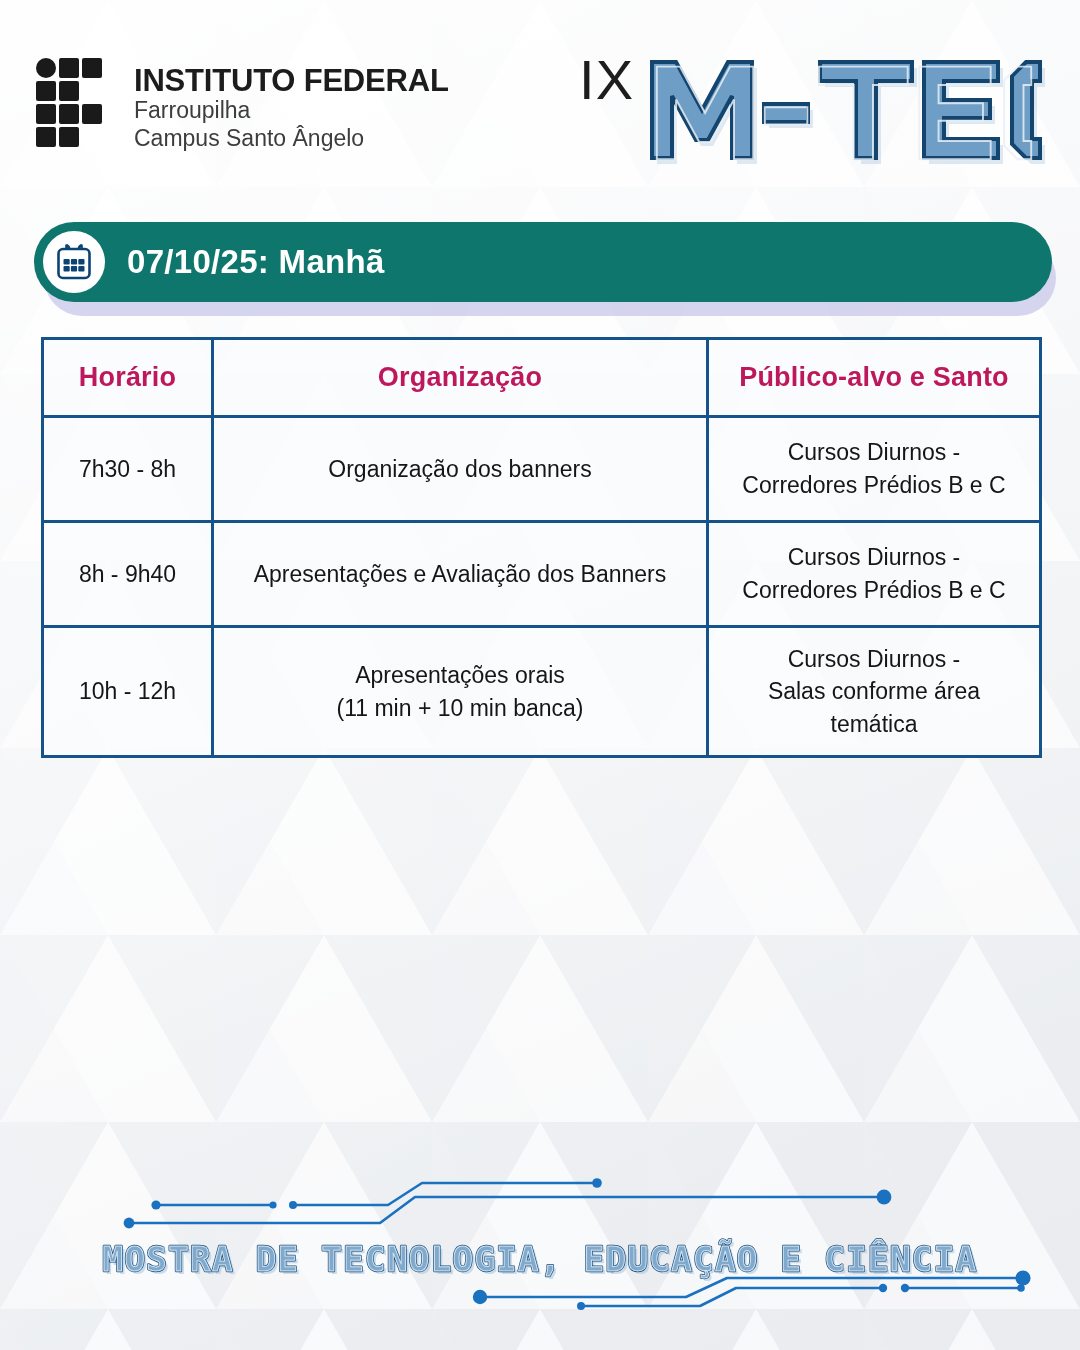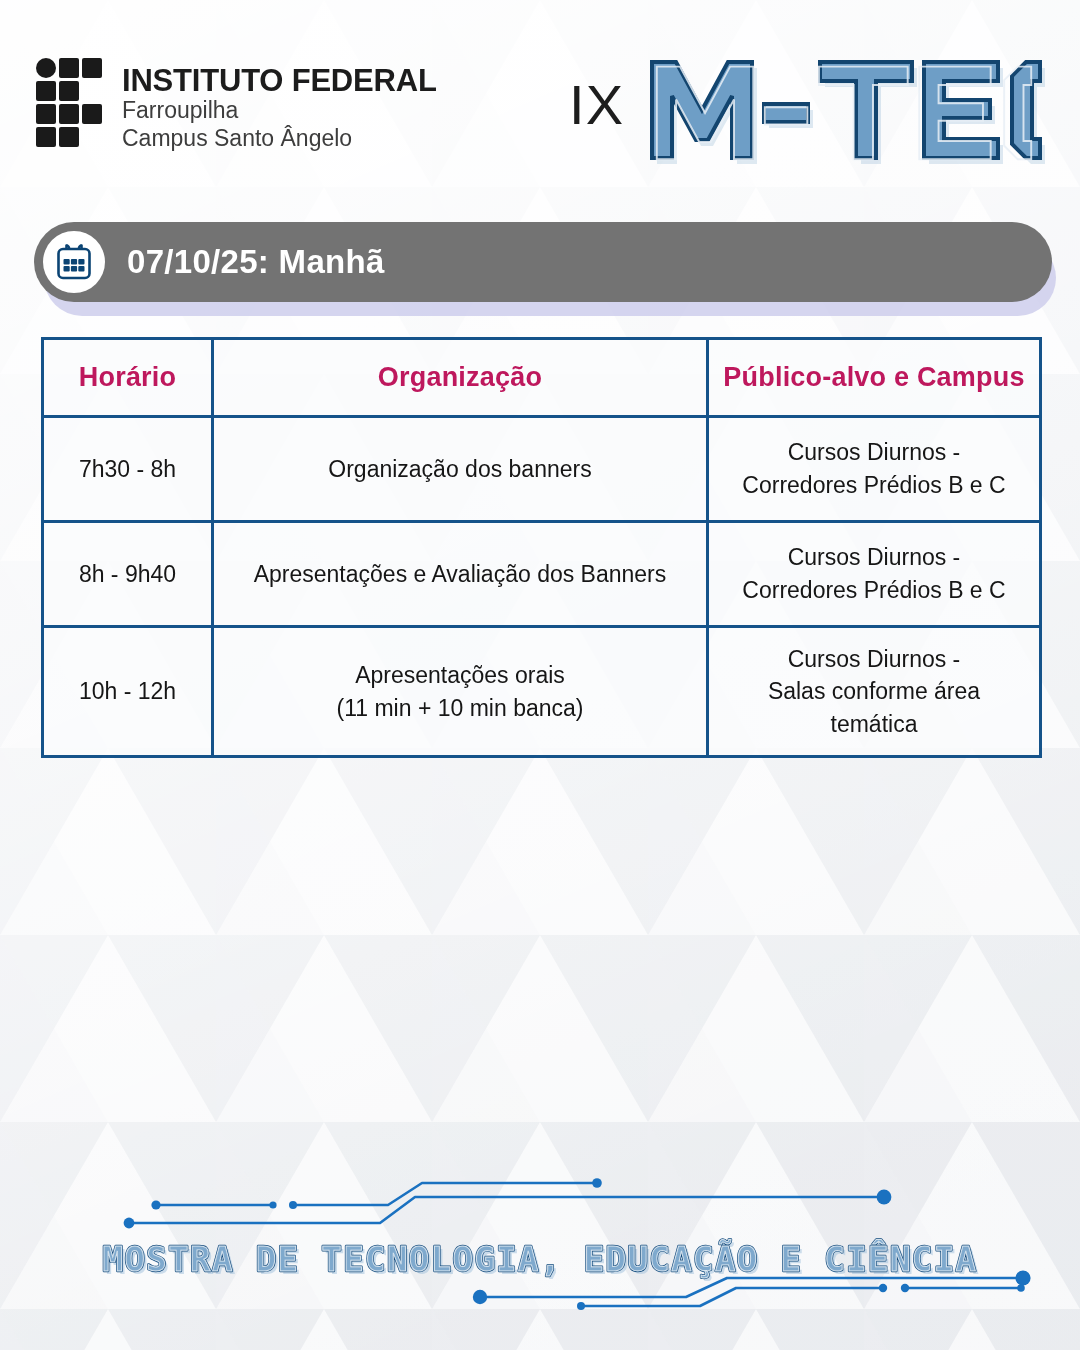--- a/index.html
+++ b/index.html
@@ -40,21 +40,21 @@
     height: 205px;
     z-index: 5;
   }
 
   .if-logo-block {
     position: absolute;
     left: 36px;
     top: 58px;
     display: flex;
     align-items: flex-start;
-    gap: 16px;
+    gap: 28px;
   }
 
   .if-grid {
     width: 70px;
     height: 88px;
     display: grid;
     grid-template-columns: repeat(3, 20px);
     grid-template-rows: repeat(4, 20px);
     gap: 3px;
   }
@@ -76,22 +76,22 @@
     color: #3d3d3d;
     line-height: 1.18;
   }
 
   
   .mtec-wrap {
     position: absolute;
     right: 34px;
     top: 52px;
     display: flex;
-    align-items: center;
-    gap: 22px;
+    align-items: flex-start;
+    gap: 12px;
   }
   .mtec-roman {
     font-size: 56px;
     font-weight: 400;
     color: #1d1d1d;
     letter-spacing: 1px;
     line-height: 1;
     padding-bottom: 6px;
     font-family: "Liberation Sans", sans-serif;
   }
@@ -109,21 +109,21 @@
     left: 44px; top: 18px;
     width: 1012px; height: 76px;
     background: #ccccec;
     border-radius: 38px;
     opacity: 0.82;
   }
   .banner {
     position: absolute;
     left: 34px; top: 0;
     width: 1018px; height: 80px;
-    background: #737373;
+    background: #0f766e;
     border-radius: 40px;
     display: flex;
     align-items: center;
     padding-left: 9px;
   }
   .cal-badge {
     width: 62px; height: 62px;
     border-radius: 50%;
     background: #ffffff;
     display: flex;
@@ -296,21 +296,21 @@
     </div>
     <div class="banner-title">07/10/25: Manhã</div>
   </div>
 </div>
 
 <table class="sched-table">
   <thead>
     <tr>
       <th class="col-time">Horário</th>
       <th class="col-prog">Organização</th>
-      <th class="col-place">Público-alvo e Campus</th>
+      <th class="col-place">Público-alvo e Santo</th>
     </tr>
   </thead>
   <tbody>
     <tr class="row-1">
       <td>7h30 - 8h</td>
       <td>
         <span>Organização dos banners</span>
       </td>
       <td>
         <span>Cursos Diurnos -</span><br>

